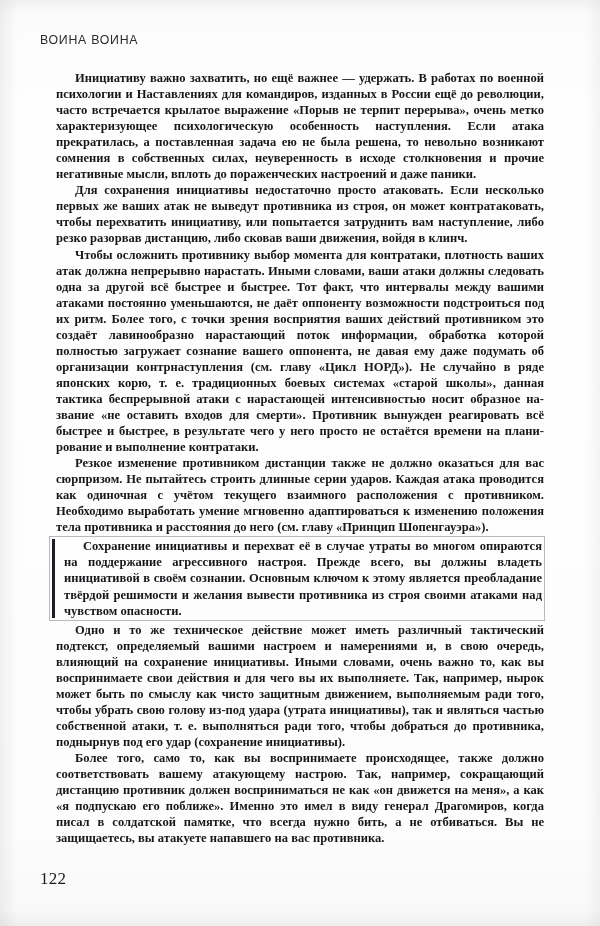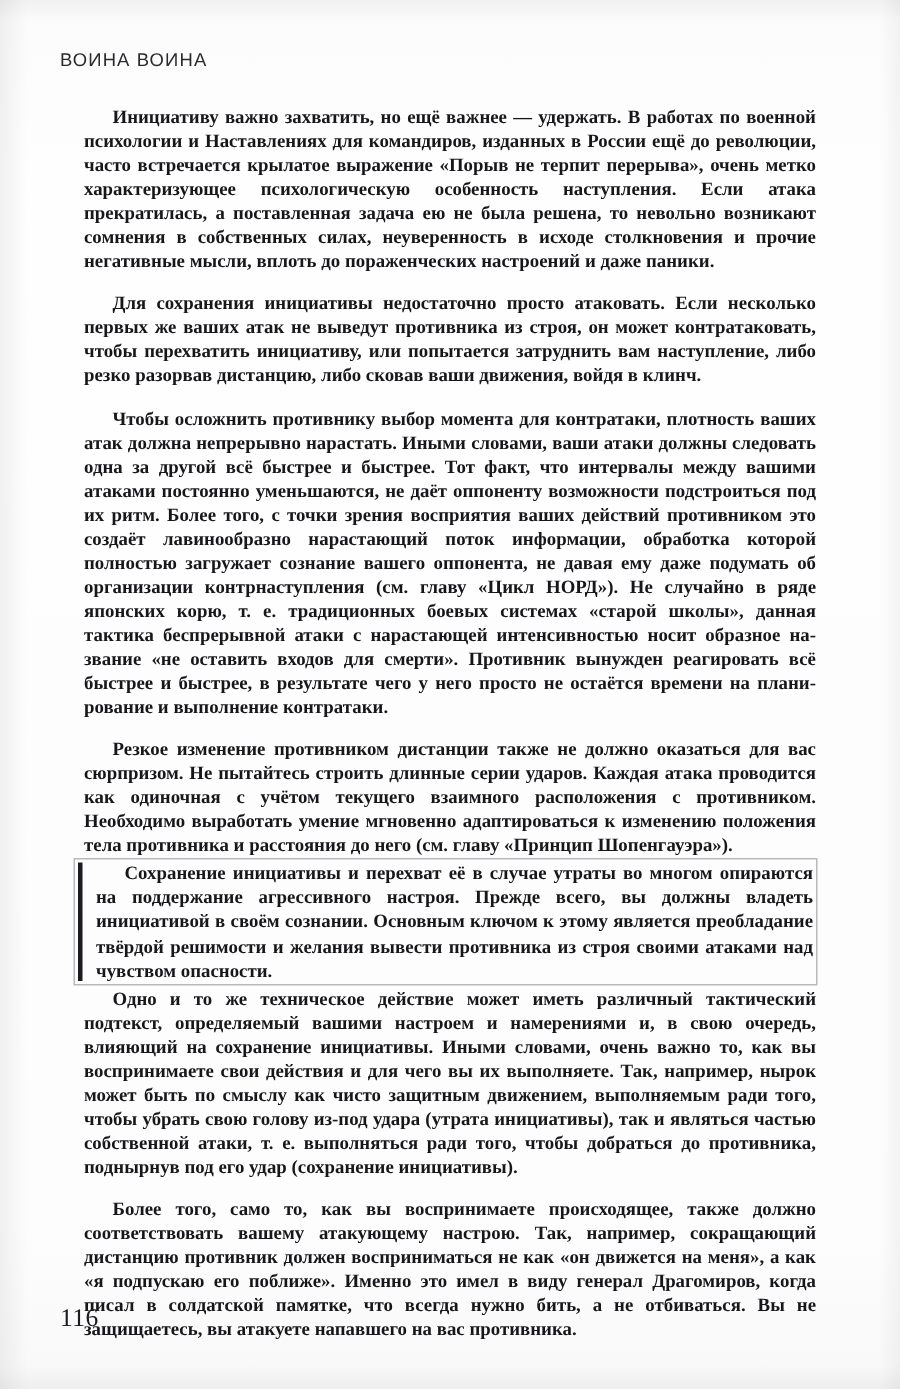--- a/index.html
+++ b/index.html
@@ -54,21 +54,21 @@
     text-align: justify;
     text-align-last: left;
     text-indent: 19px;
     font-size: 12.55px;
     line-height: 16.05px;
     hyphens: manual;
     color: #17171b;
     letter-spacing: 0.01px;
   }
   p.para + p.para {
-    margin-top: 12px;
+    margin-top: 0px;
   }
   
   .boxed {
     position: relative;
     border: 0.7px solid #b9b9bd;
     padding: 1px 2px 1px 5px;
     margin: 1px 0 1px -7px;
     width: 496px;
     box-sizing: border-box;
   }
@@ -115,15 +115,15 @@
 
     <div class="boxed">
       <p class="para">Сохранение инициативы и перехват её в случае утраты во многом опираются на под­держание агрессивного настроя. Прежде всего, вы должны владеть инициативой в своём сознании. Основным ключом к этому является преобладание твёрдой решимо­сти и желания вывести противника из строя своими атаками над чувством опасности.</p>
     </div>
 
     <p class="para">Одно и то же техническое действие может иметь различный тактический подтекст, определяемый вашими настроем и намерениями и, в свою очередь, влияющий на со­хранение инициативы. Иными словами, очень важно то, как вы воспринимаете свои действия и для чего вы их выполняете. Так, например, нырок может быть по смыслу как чисто защитным движением, выполняемым ради того, чтобы убрать свою голову из-под удара (утрата инициативы), так и являться частью собственной атаки, т. е. вы­полняться ради того, чтобы добраться до противника, поднырнув под его удар (сохра­нение инициативы).</p>
     <p class="para">Более того, само то, как вы воспринимаете происходящее, также должно соответст­вовать вашему атакующему настрою. Так, например, сокращающий дистанцию про­тивник должен восприниматься не как «он движется на меня», а как «я подпускаю его поближе». Именно это имел в виду генерал Драгомиров, когда писал в солдатской па­мятке, что всегда нужно бить, а не отбиваться. Вы не защищаетесь, вы атакуете напав­шего на вас противника.</p>
 
   </div>
 
-  <div class="folio">116</div>
+  <div class="folio">122</div>
 
 </div>
 
 </body></html>

